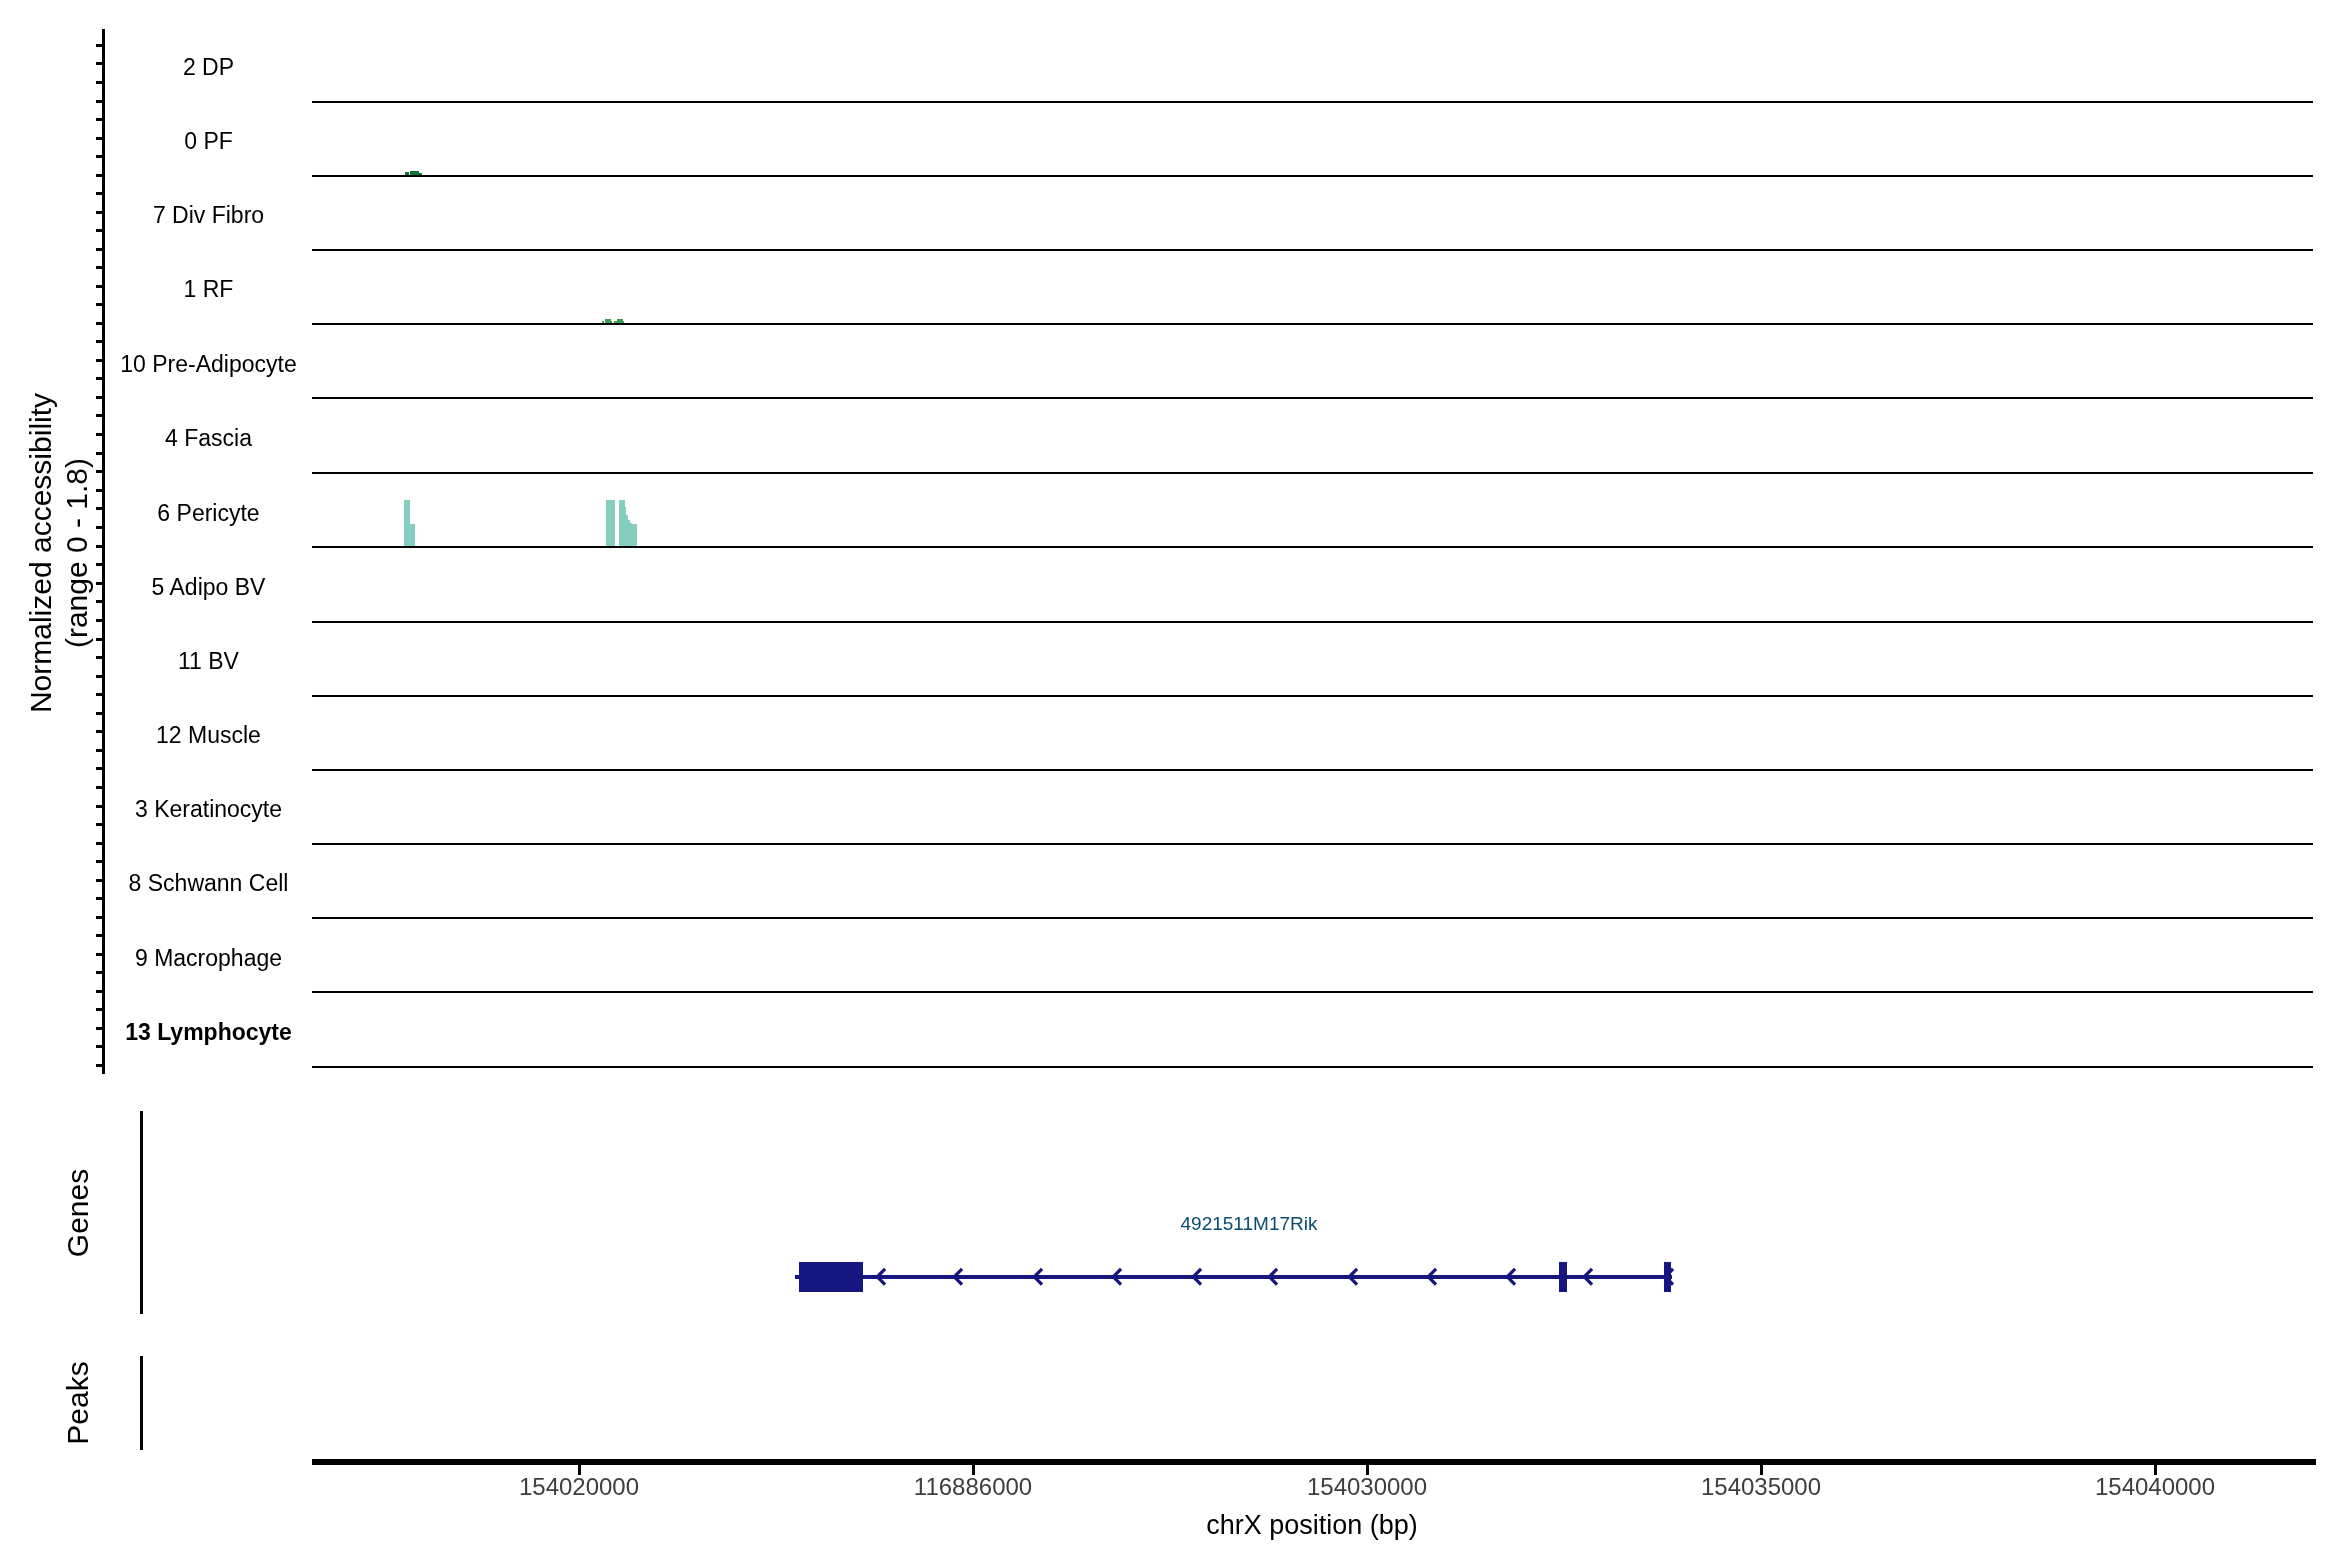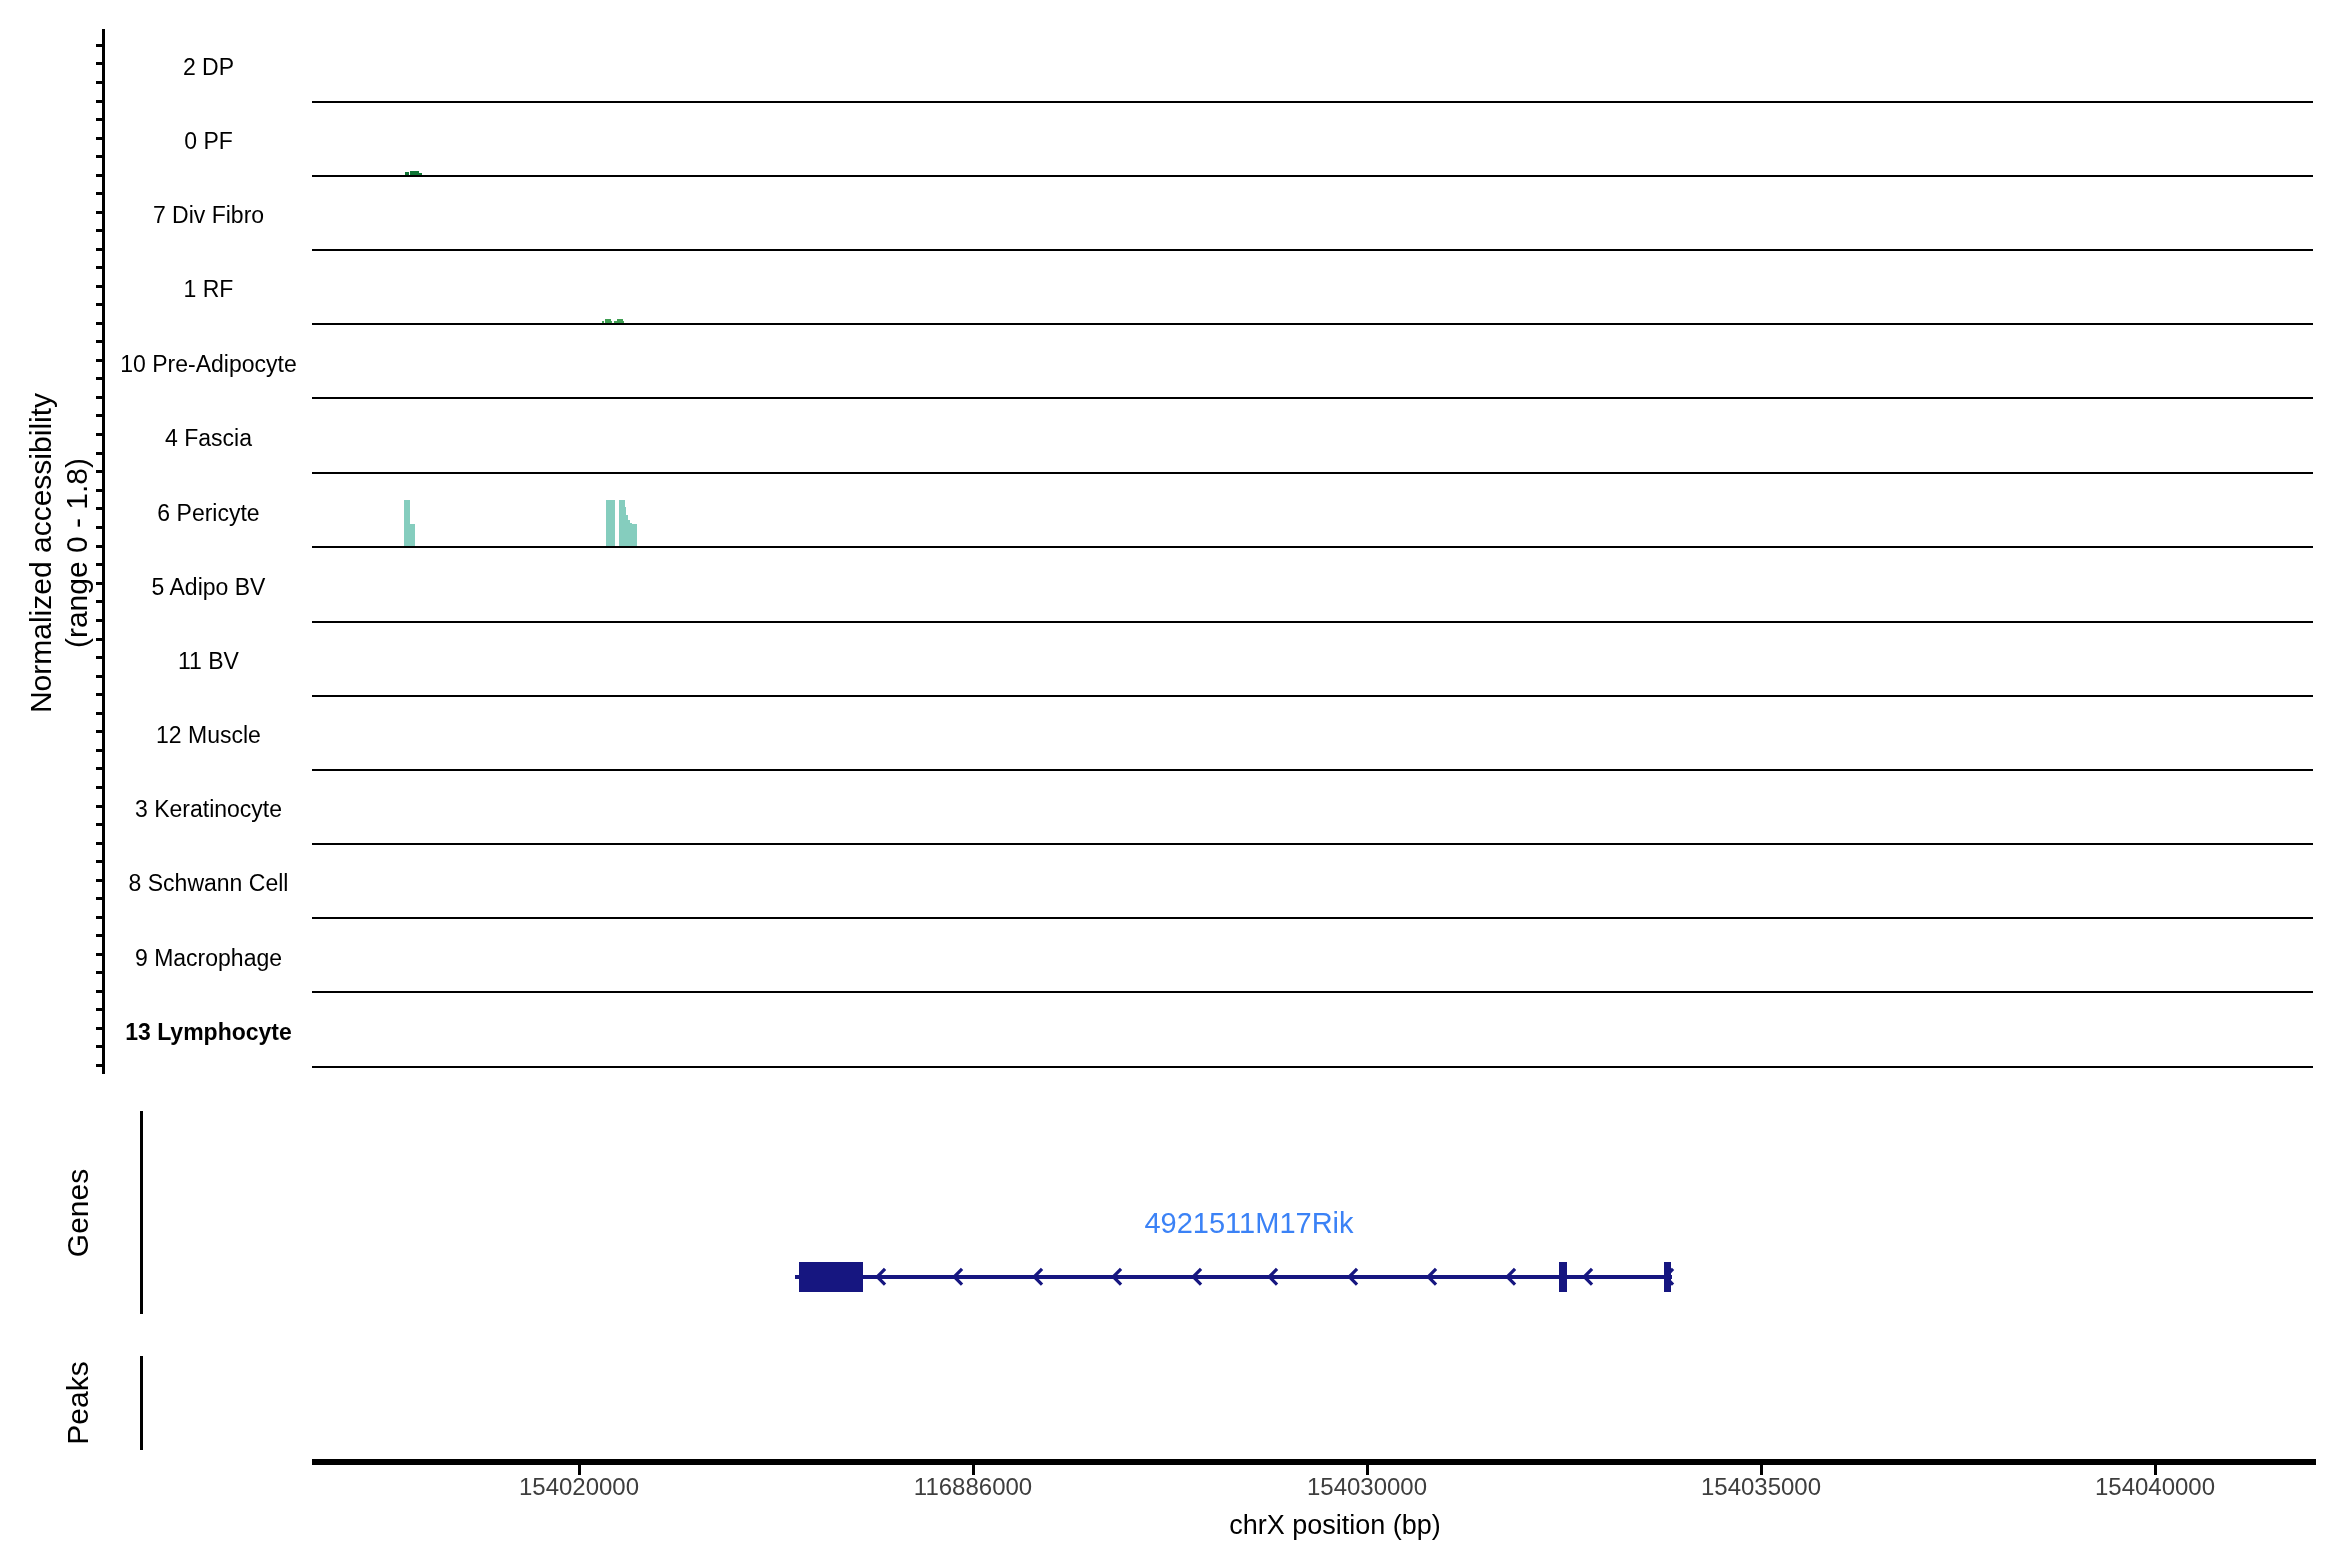--- a/index.html
+++ b/index.html
@@ -11,21 +11,21 @@
   .signal-seg{position:absolute;}
   .ytick{position:absolute;width:7.2px;height:2.6px;background:#000000;}
   .vline{position:absolute;background:#000000;}
   .rot-label{position:absolute;transform:translate(-50%,-50%) rotate(-90deg);
     font-size:30px;line-height:36px;color:#000000;text-align:center;white-space:nowrap;}
   .xtick{position:absolute;width:3.3px;height:11px;background:#000000;}
   .xtick-label{position:absolute;transform:translateX(-50%);font-size:24px;line-height:29px;color:#3e3e3e;white-space:nowrap;}
   #xaxis-title{position:absolute;transform:translateX(-50%);font-size:27px;line-height:33px;color:#000000;white-space:nowrap;}
   .gene-line{position:absolute;height:3.9px;}
   .gene-exon{position:absolute;height:30px;}
-  .gene-name{position:absolute;transform:translateX(-50%);font-size:29px;line-height:29px;color:#3b82f6;white-space:nowrap;}
+  .gene-name{position:absolute;transform:translateX(-50%);font-size:19px;line-height:29px;color:#0c4a6e;white-space:nowrap;}
   svg.chev{position:absolute;overflow:visible;}
 </style>
 </head>
 <body>
 
 <div id="figure">
 
   <div class="rot-label" style="left:59px;top:553px;">
     <span style="display:block;">Normalized accessibility</span>
     <span style="display:block;">(range 0 - 1.8)</span>
@@ -220,16 +220,16 @@
       <div class="xtick-label" style="left: 579px; top: 1472px;">154020000</div>
       <div class="xtick" style="left: 972px; top: 1464px;"></div>
       <div class="xtick-label" style="left: 973px; top: 1472px;">116886000</div>
       <div class="xtick" style="left: 1366px; top: 1464px;"></div>
       <div class="xtick-label" style="left: 1367px; top: 1472px;">154030000</div>
       <div class="xtick" style="left: 1760px; top: 1464px;"></div>
       <div class="xtick-label" style="left: 1761px; top: 1472px;">154035000</div>
       <div class="xtick" style="left: 2154px; top: 1464px;"></div>
       <div class="xtick-label" style="left: 2155px; top: 1472px;">154040000</div>
     </div>
-  <div id="xaxis-title" style="left:1312px;top:1509px;margin-left:23px;">chrX position (bp)</div>
+  <div id="xaxis-title" style="left:1312px;top:1509px;">chrX position (bp)</div>
 
 </div>
 
 
 </body></html>

